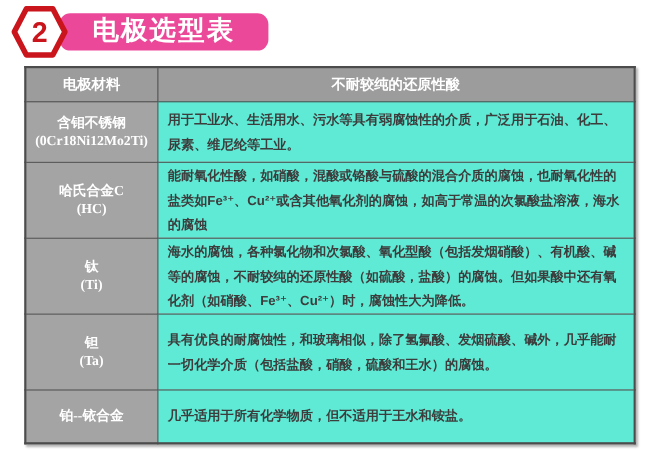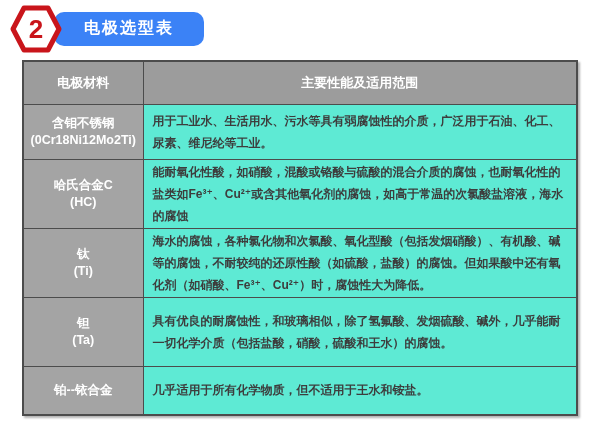--- a/index.html
+++ b/index.html
@@ -5,41 +5,41 @@
   html,body { margin:0; padding:0; }
   body {
     width:600px; height:431px; background:#ffffff; overflow:hidden;
     font-family:"Liberation Sans","DejaVu Sans",sans-serif;
   }
   
   .hdr { position:relative; display:flex; align-items:center; margin:4px 0 0 10px; height:50px; }
   .hexwrap { position:relative; z-index:2; width:52px; height:50px; flex:0 0 auto; }
   .pill {
     position:relative; z-index:1; margin-left:-8px;
-    background:#3b82f6; color:#ffffff;
+    background:#ec4899; color:#ffffff;
     border-radius:10px; padding:5px 30px 7px 30px;
-    font-size:16px; font-weight:bold; letter-spacing:2px; line-height:22px;
+    font-size:24px; font-weight:bold; letter-spacing:2px; line-height:22px;
   }
   
   table.sel {
     margin:6px 0 0 22px; width:556px;
     border-collapse:collapse; table-layout:fixed;
     border:2px solid #4c4c4c;
     box-shadow:2px 2px 2px #b5b5b5;
   }
   col.c1 { width:120px; }
-  thead tr { height:43px; }
+  thead tr { height:31px; }
   th {
     background:#9c9c9c; color:#ffffff; font-size:13px; font-weight:bold;
     border:1px solid #4c4c4c; padding:0;
   }
   td { border:1px solid #4c4c4c; vertical-align:middle; }
   td.mat {
     background:#a4a4a4; color:#ffffff; font-weight:bold;
-    text-align:center; font-size:12.5px; line-height:17px; padding:2px 3px;
+    text-align:center; font-size:12.5px; line-height:17px; padding:2px 3px;font-family:Liberation Serif, serif;
   }
   td.mat .code:empty { display:none; }
   td.mat .code { display:block; }
   td.desc {
     background:#5eead4; color:#3d3d3d; font-weight:bold;
     font-size:12px; line-height:22px; padding:1px 9px; text-align:left;
   }
   tbody tr:nth-child(1){ height:55px; }
   tbody tr:nth-child(2){ height:43px; }
   tbody tr:nth-child(3){ height:67px; }
@@ -62,21 +62,21 @@
 </div>
 
 <table class="sel">
   <colgroup>
       <col class="c1">
       <col>
     </colgroup>
   <thead>
     <tr>
       <th>电极材料</th>
-      <th>主要性能及适用范围</th>
+      <th>不耐较纯的还原性酸</th>
     </tr>
   </thead>
   <tbody>
     <tr>
       <td class="mat">
         <span>含钼不锈钢</span>
         <span class="code">(0Cr18Ni12Mo2Ti)</span>
       </td>
       <td class="desc">用于工业水、生活用水、污水等具有弱腐蚀性的介质，广泛用于石油、化工、尿素、维尼纶等工业。</td>
     </tr>

